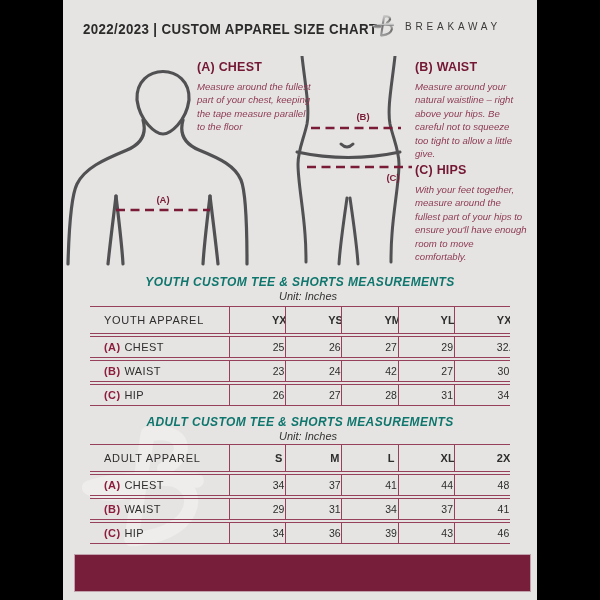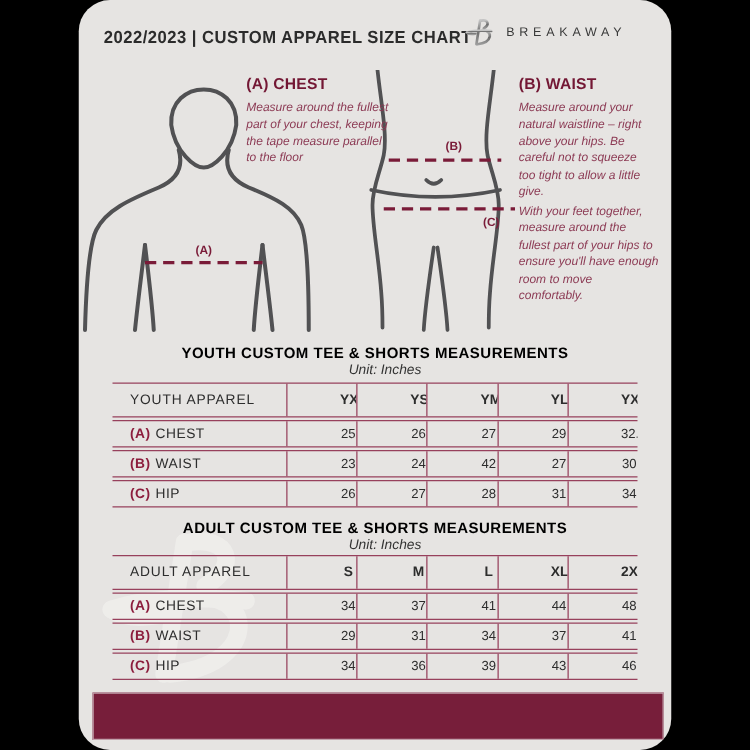--- a/index.html
+++ b/index.html
@@ -1,18 +1,18 @@
 <!DOCTYPE html>
 <html><head>
 <meta charset="utf-8">
 <style>
   html,body{margin:0;padding:0;background:#000;}
   .stage{position:relative;width:600px;height:600px;background:#000;overflow:hidden;
          font-family:"Liberation Sans",sans-serif;}
-  .page{position:absolute;left:63px;top:0;width:474px;height:600px;background:#e6e4e2;overflow:hidden;border-radius:25px;}
+  .page{position:absolute;left:63px;top:0;width:474px;height:600px;background:#e6e4e2;overflow:hidden;}
 
   
   .doc-title{position:absolute;left:20px;top:21px;font-size:14px;font-weight:700;color:#2b2b2b;
              letter-spacing:0.4px;transform:scaleX(0.95);transform-origin:left top;white-space:nowrap;}
   .brand{position:absolute;left:308px;top:13px;display:flex;align-items:center;gap:7px;}
   .brand-name{font-size:10px;font-weight:400;color:#3a3a3a;letter-spacing:3.8px;}
 
   
   .mdesc{position:absolute;z-index:1;}
   .mdesc h3{margin:0 0 6px 0;font-size:12.5px;font-weight:700;color:#731734;letter-spacing:0.2px;}
@@ -20,21 +20,21 @@
   .mdesc.chest{left:134px;top:60px;width:114px;}
   .mdesc.waist{left:352px;top:60px;width:110px;}
   .mdesc.hips{left:352px;top:163px;width:112px;}
 
   .fig{position:absolute;z-index:0;}
   .fig-torso{left:0;top:56px;}
   .fig-lower{left:218px;top:56px;}
 
   
   .tbl-title{position:absolute;left:0;right:0;text-align:center;font-size:12px;font-weight:700;
-             color:#000000;letter-spacing:0.4px;z-index:1;}
+             color:#0f766e;letter-spacing:0.4px;z-index:1;font-style:italic;}
   .tbl-unit{position:absolute;left:16px;right:0;text-align:center;font-size:11px;font-style:italic;
             color:#333;z-index:1;}
 
   
   .sizetable{position:absolute;left:27px;width:420px;z-index:1;}
   .trow{display:grid;grid-template-columns:139px repeat(5,1fr);
         border-top:1px solid #97405c;border-bottom:1px solid #97405c;margin-bottom:2px;}
   .trow:last-child{margin-bottom:16px;}
   .trow .cell{height:20px;line-height:20px;text-align:center;font-size:10.5px;color:#2d2d2d;
               border-left:1px solid #97405c;overflow:hidden;padding-left:42px;}
@@ -117,20 +117,21 @@
 
     <div class="mdesc chest">
       <h3><span>(A)</span> <span>CHEST</span></h3>
       <p>Measure around the fullest part of your chest, keeping the tape measure parallel to the floor</p>
     </div>
     <div class="mdesc waist">
       <h3><span>(B)</span> <span>WAIST</span></h3>
       <p>Measure around your natural waistline – right above your hips. Be careful not to squeeze too tight to allow a little give.</p>
     </div>
     <div class="mdesc hips">
+      <h3><span>(C)</span> <span>HIPS</span></h3>
       <p>With your feet together, measure around the fullest part of your hips to ensure you'll have enough room to move comfortably.</p>
     </div>
 
     <div class="tbl-title" style="top:275px">YOUTH CUSTOM TEE &amp; SHORTS MEASUREMENTS</div>
     <div class="tbl-unit" style="top:290px">Unit: Inches</div>
     <div class="sizetable" style="top:306px">
       <div class="trow head">
         <div class="cell lbl">YOUTH APPAREL SIZE</div>
         <div class="cell">YXS</div>
         <div class="cell">YS</div>

